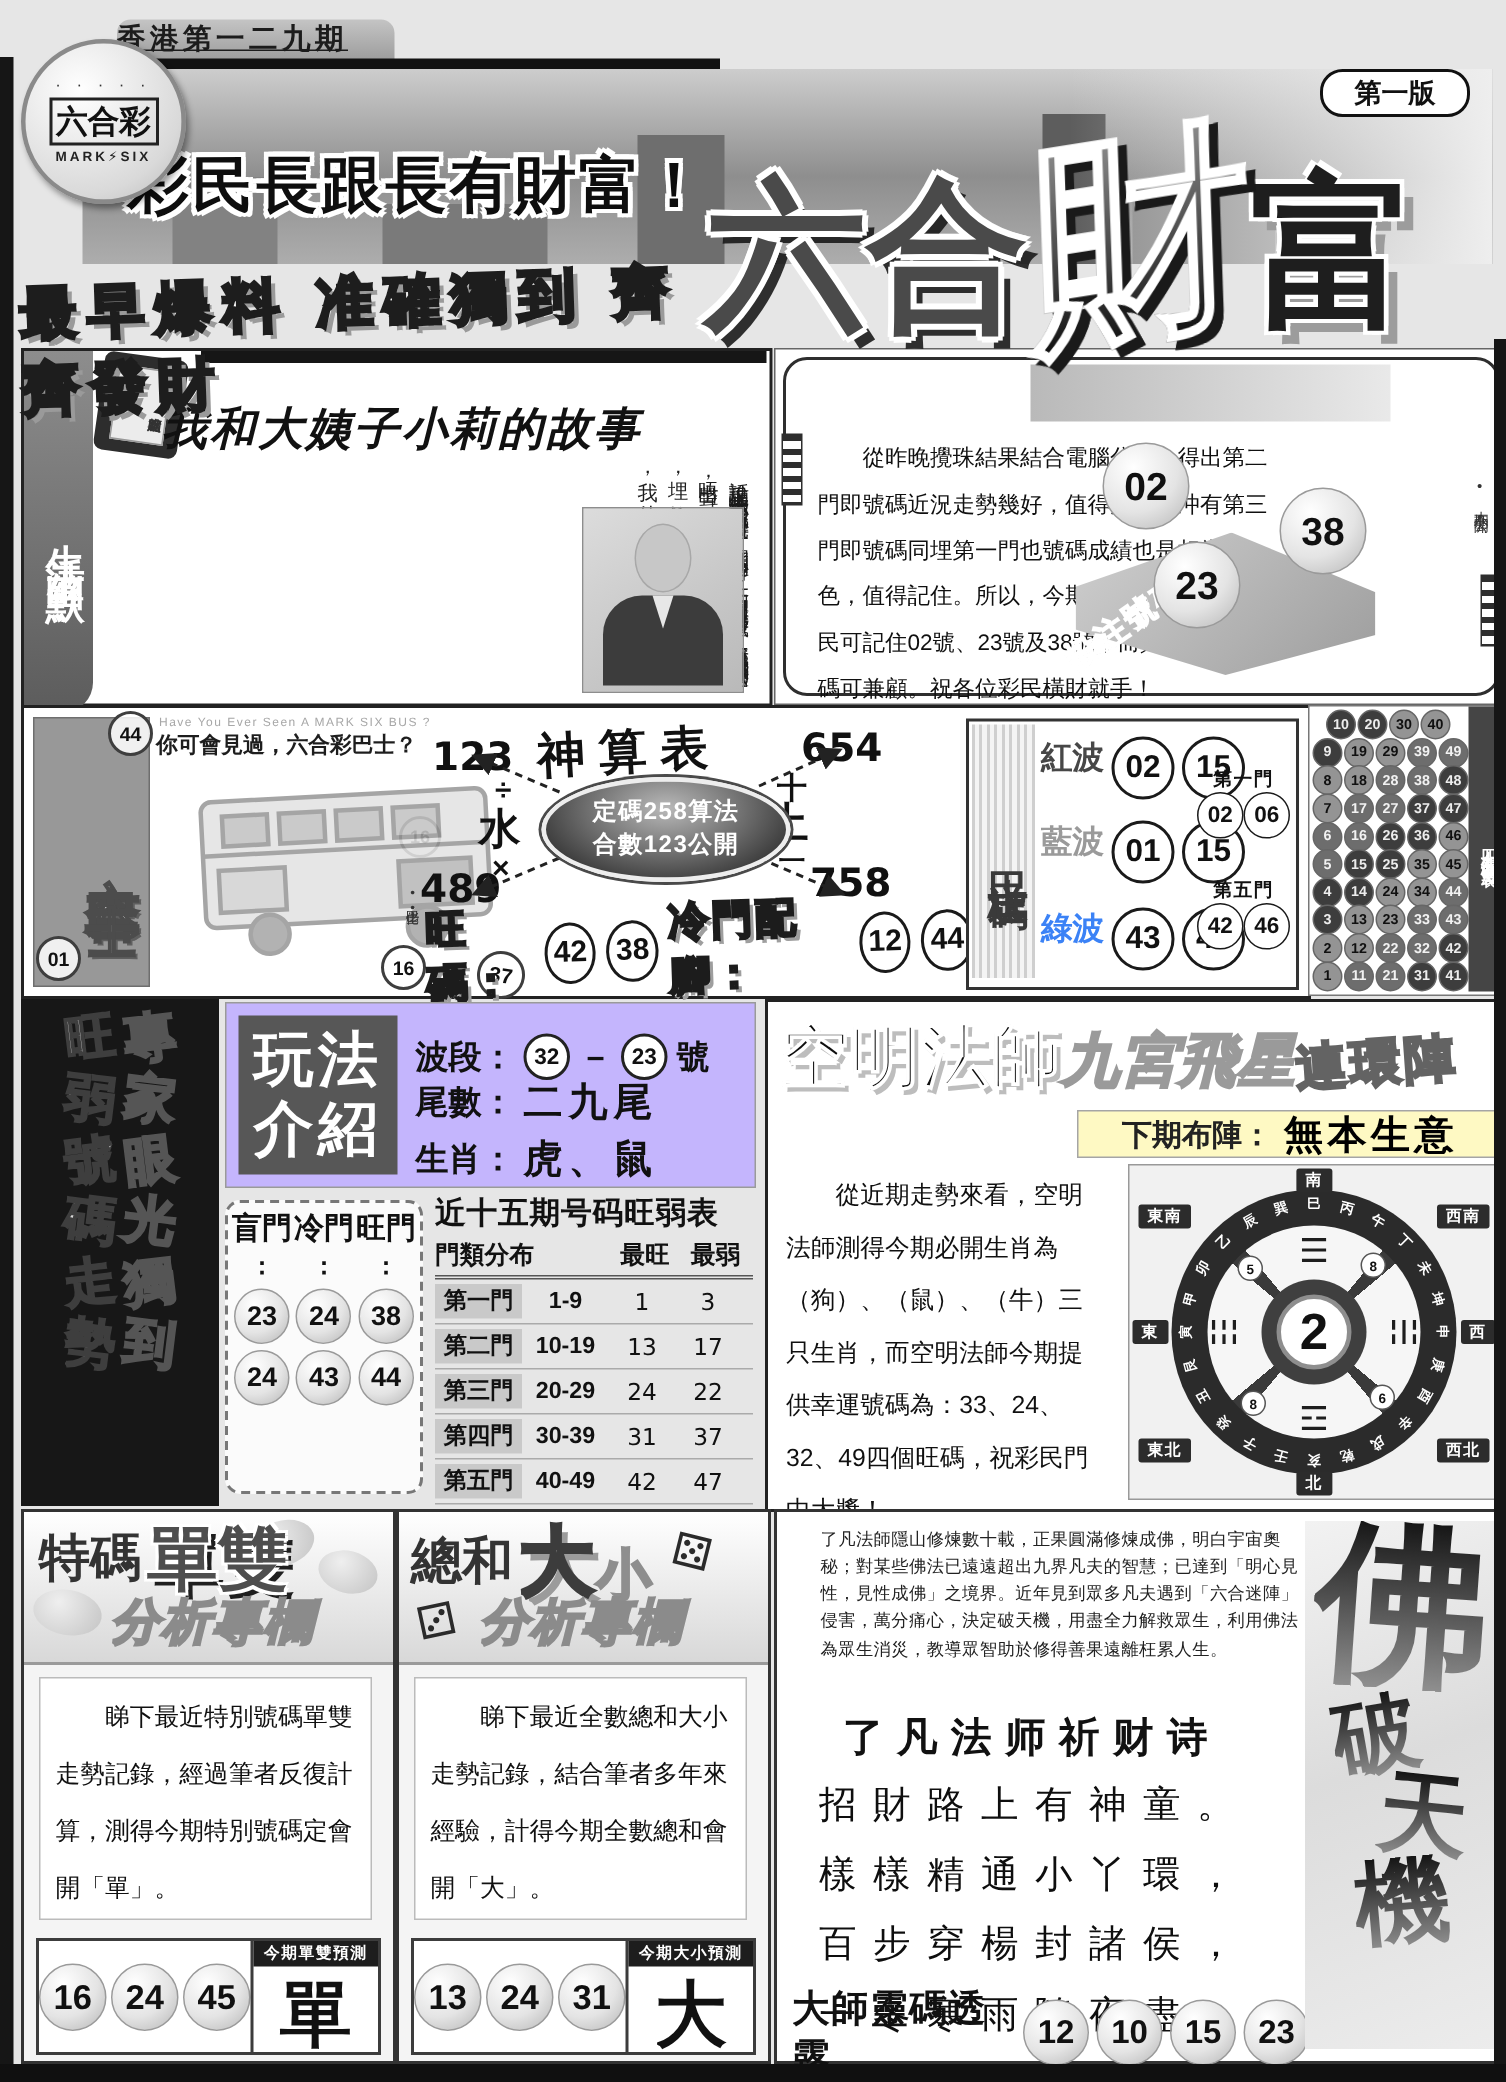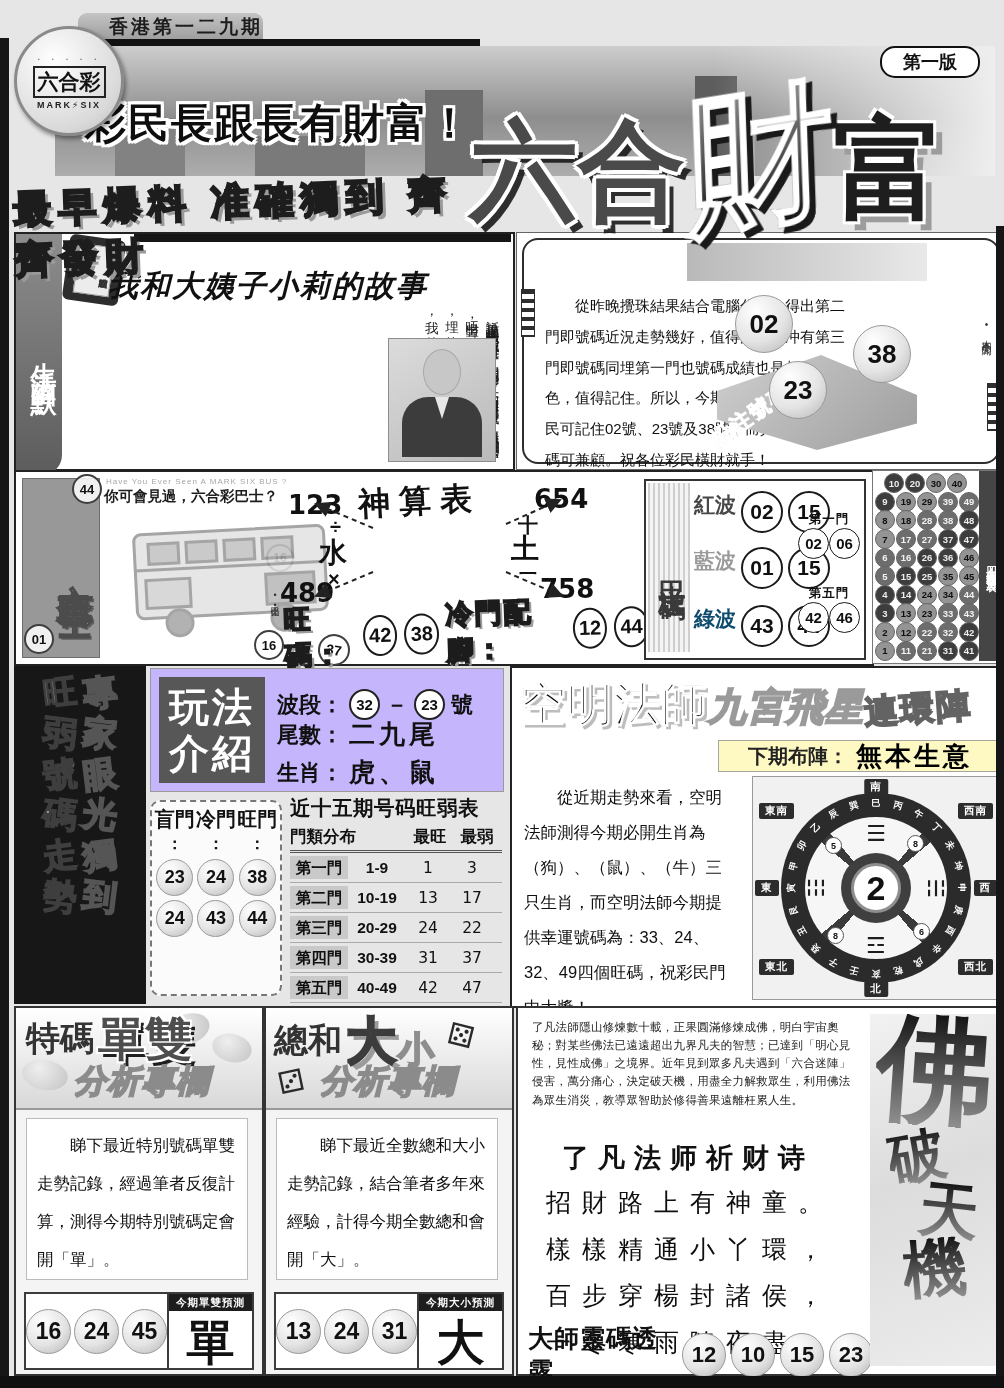--- a/index.html
+++ b/index.html
@@ -6,21 +6,21 @@
   #page{position:relative;width:1004px;height:1388px;background:#e6e6e6;overflow:hidden;
         font-family:"Liberation Sans","DejaVu Sans",sans-serif;color:#111;}
   .abs{position:absolute;}
   
   .edge-left{left:0;top:38px;width:9px;height:1350px;background:#161616;}
   .edge-right{left:996px;top:226px;width:8px;height:1162px;background:#161616;}
   .edge-bottom{left:0;top:1376px;width:1004px;height:12px;background:#101010;}
   
   .issue-tab{left:78px;top:13px;width:185px;height:27px;background:linear-gradient(#c4c4c4,#9d9d9d);
              border-radius:9px 9px 0 0;font-size:19px;font-weight:900;color:#1c1c1c;letter-spacing:3px;
-             text-align:right;line-height:27px;}
+             text-align:left;line-height:27px;text-decoration:underline;}
   .tab-bar{left:70px;top:39px;width:410px;height:7px;background:#121212;}
   .photo{left:55px;top:46px;width:940px;height:130px;background:linear-gradient(#cdcdcd,#8e8e8e 55%,#adadad);overflow:hidden;}
   .photo .bld{position:absolute;bottom:0;}
   .photo::after{content:"";position:absolute;inset:0;background:linear-gradient(to left,#eeeeee 0%,rgba(238,238,238,0) 30%);}
   .logo{left:14px;top:26px;width:104px;height:104px;border-radius:50%;
         background:radial-gradient(circle at 35% 30%,#ffffff,#d9d9d9 70%,#b9b9b9);
         border:3px solid #8a8a8a;box-shadow:2px 3px 4px rgba(0,0,0,.4);
         display:flex;flex-direction:column;align-items:center;justify-content:center;z-index:5;}
   .logo .dots{font-size:11px;color:#333;letter-spacing:4px;line-height:1;}
   .logo .cn{font-size:21px;font-weight:900;border:2px solid #222;padding:0 3px;margin:2px 0;}
@@ -179,21 +179,21 @@
            font-size:16.5px;line-height:2.3;text-indent:2em;padding:8px 10px;box-sizing:border-box;color:#101010;}
   .bp-result{position:absolute;left:8px;top:284px;width:226px;height:74px;border:2px solid #3c3c3c;background:#fff;display:flex;}
   .bp-balls{flex:1;display:flex;align-items:center;justify-content:center;gap:3px;}
   .bp-balls .ball{width:43px;height:43px;font-size:23px;}
   .bp-res-r{width:86px;border-left:2px solid #3c3c3c;display:flex;flex-direction:column;}
   .bp-res-bar{height:17px;background:#1d1d1d;color:#fff;font-size:10.5px;font-weight:700;text-align:center;line-height:17px;letter-spacing:1px;}
   .bp-res-char{flex:1;display:flex;align-items:center;justify-content:center;font-size:48px;font-weight:900;}
   .dice{font-size:30px;color:#2a2a2a;display:inline-block;transform:rotate(14deg);}
   
   .monk{left:516px;top:1006px;width:488px;height:366px;background:#fff;border:2px solid #333;}
-  .monk-intro{left:14px;top:10px;width:330px;font-size:11.5px;line-height:1.58;color:#222;letter-spacing:.3px;}
+  .monk-intro{left:29px;top:10px;width:330px;font-size:11.5px;line-height:1.58;color:#222;letter-spacing:.3px;}
   .poem-title{left:44px;top:132px;font-family:"DejaVu Serif","Liberation Serif",serif;font-size:27px;font-weight:700;letter-spacing:9px;}
   .poem{left:28px;top:172px;width:330px;font-family:"DejaVu Serif","Liberation Serif",serif;font-size:25px;
         letter-spacing:11px;line-height:1.86;color:#0e0e0e;}
   .reveal{left:10px;top:314px;width:345px;display:flex;align-items:center;gap:5px;}
   .reveal .lab{font-size:25px;font-weight:900;letter-spacing:1px;}
   .reveal .ball{width:42px;height:42px;font-size:22px;}
   .callig{left:352px;top:6px;width:130px;height:352px;background:linear-gradient(160deg,#f2f2f2,#dcdcdc 45%,#ececec);
           display:flex;flex-direction:column;align-items:center;overflow:hidden;}
   .cg{font-family:"DejaVu Serif","Liberation Serif",serif;font-weight:900;line-height:.95;
       background:linear-gradient(180deg,#151515,#8f8f8f);-webkit-background-clip:text;background-clip:text;color:transparent;}
@@ -312,20 +312,24 @@
         </marker>
       </defs>
       <g stroke="#222" stroke-width="2" stroke-dasharray="5 4" fill="none">
         <line x1="95" y1="48" x2="38" y2="24" marker-end="url(#ah)"></line>
         <line x1="95" y1="92" x2="38" y2="116" marker-end="url(#ah)"></line>
         <line x1="228" y1="44" x2="282" y2="20" marker-end="url(#ah)"></line>
         <line x1="228" y1="92" x2="284" y2="116" marker-end="url(#ah)"></line>
       </g>
     </svg>
 
+    <div class="abs calc-oval">
+      <div>定碼258算法</div>
+      <div>合數123公開</div>
+    </div>
 
     <div class="abs basilao">•巴士佬•</div>
     <div class="abs hotline">
       <span class="hollow">旺碼：</span>
       <span class="ringnum">42</span>
       <span class="ringnum">38</span>
       <span class="hollow">冷門配腳：</span>
       <span class="ringnum">12</span>
       <span class="ringnum">44</span>
     </div>
@@ -336,21 +340,21 @@
         <span class="lbl" style="color:#474747;">紅波</span>
         <span class="ringnum">02</span>
         <span class="ringnum">15</span>
       </div>
       <div class="songma-row" style="top:66px;">
         <span class="lbl" style="color:#9a9a9a;">藍波</span>
         <span class="ringnum">01</span>
         <span class="ringnum">15</span>
       </div>
       <div class="songma-row" style="top:124px;">
-        <span class="lbl" style="color:#0c4a6e;">綠波</span>
+        <span class="lbl" style="color:#3b82f6;">綠波</span>
         <span class="ringnum">43</span>
         <span class="ringnum">44</span>
       </div>
       <div class="door-col" style="top:30px;">
         <div class="dl">第一門</div>
         <span class="ringnum">02</span><span class="ringnum">06</span>
       </div>
       <div class="door-col" style="top:104px;">
         <div class="dl">第五門</div>
         <span class="ringnum">42</span><span class="ringnum">46</span>

